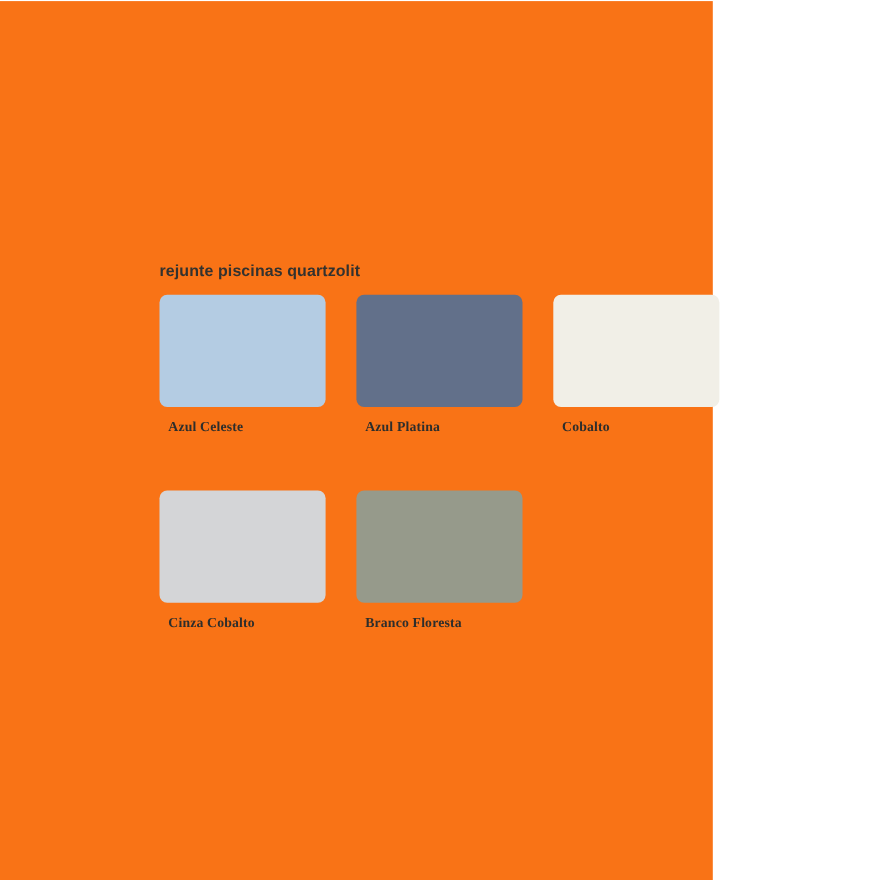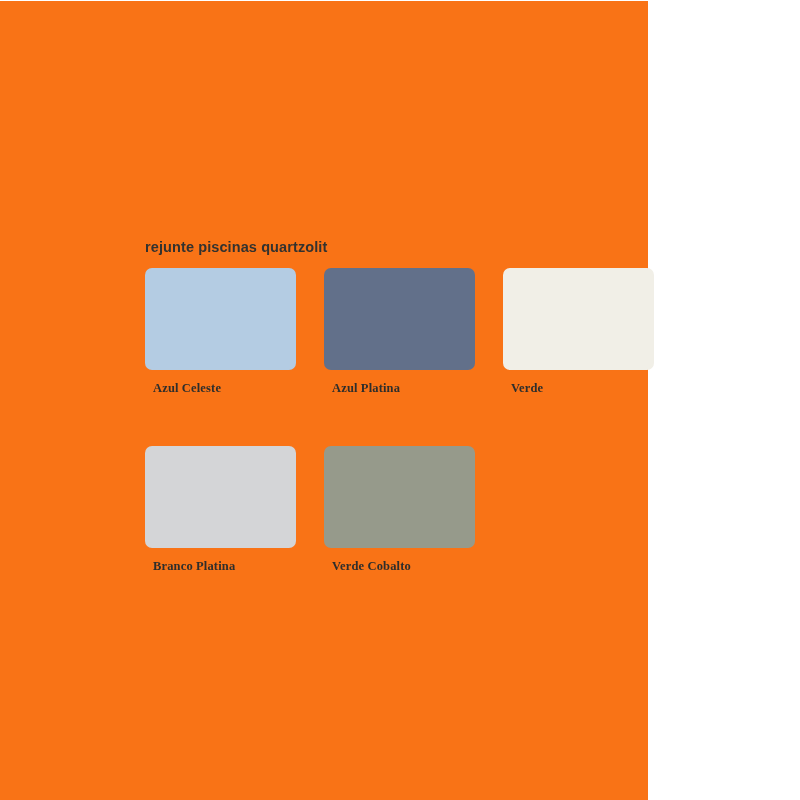--- a/index.html
+++ b/index.html
@@ -89,34 +89,34 @@
         <div class="swatch-label" style="color: rgb(46, 46, 44);">Azul Celeste</div>
       </div>
 
       <div class="swatch-cell">
         <span class="swatch-chip" style="background-color: rgb(98, 112, 138);"></span>
         <div class="swatch-label" style="color: rgb(46, 46, 44);">Azul Platina</div>
       </div>
 
       <div class="swatch-cell">
         <span class="swatch-chip" style="background-color: rgb(241, 239, 231);"></span>
-        <div class="swatch-label" style="color: rgb(46, 46, 44);">Verde</div>
+        <div class="swatch-label" style="color: rgb(46, 46, 44);">Cobalto</div>
       </div>
 
     </div>
 
     <div class="swatch-row">
 
       <div class="swatch-cell">
         <span class="swatch-chip" style="background-color: rgb(212, 213, 215);"></span>
-        <div class="swatch-label" style="color: rgb(46, 46, 44);">Branco Platina</div>
+        <div class="swatch-label" style="color: rgb(46, 46, 44);">Cinza Cobalto</div>
       </div>
 
       <div class="swatch-cell">
         <span class="swatch-chip" style="background-color: rgb(150, 154, 139);"></span>
-        <div class="swatch-label" style="color: rgb(46, 46, 44);">Verde Cobalto</div>
+        <div class="swatch-label" style="color: rgb(46, 46, 44);">Branco Floresta</div>
       </div>
 
     </div>
 
   </div>
 
 </div>
 
 </body></html>

